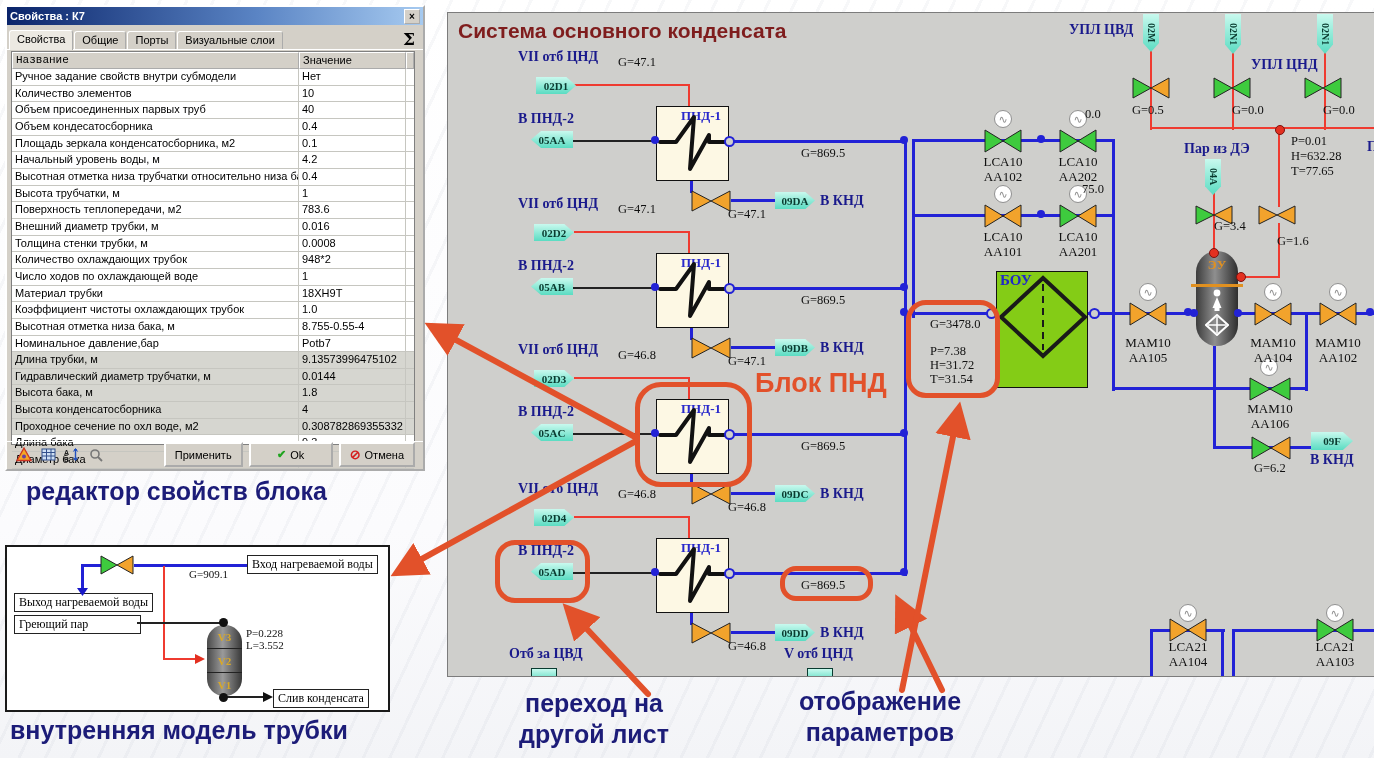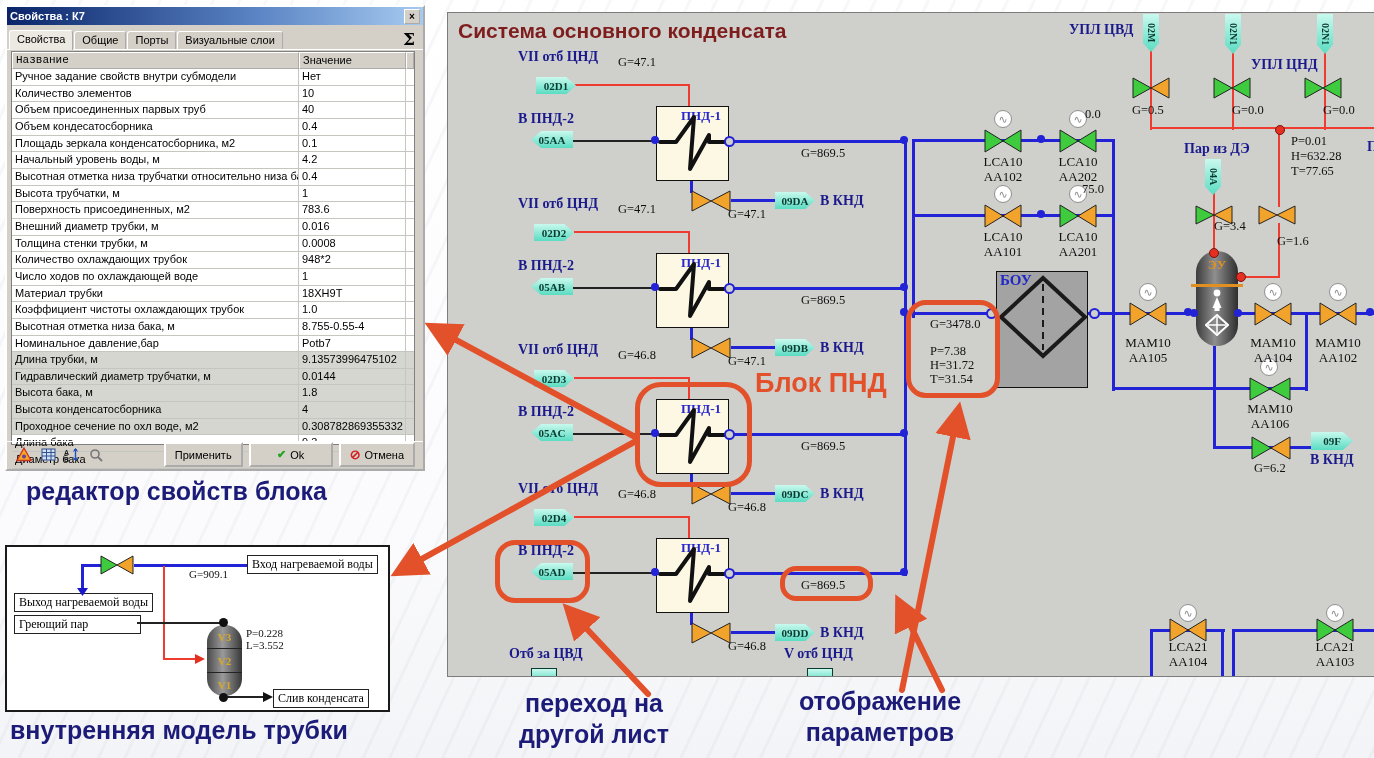--- a/index.html
+++ b/index.html
@@ -76,21 +76,21 @@
     border:1.5px solid #111;box-sizing:border-box;z-index:2;}
   .pnd-title{text-align:center;font:bold 13px "Liberation Serif",serif;color:#2828cc;margin-top:1px;margin-left:17px;}
   .pnd-zz{position:absolute;left:0;top:0;}
   .valve{position:absolute;z-index:2;line-height:0;}
   .motor{position:absolute;width:16px;height:16px;border-radius:50%;background:#fff;
     border:1.5px solid #909090;color:#909090;display:flex;align-items:center;justify-content:center;
     font:11px "DejaVu Sans",sans-serif;z-index:2;}
   .dot{position:absolute;width:8px;height:8px;border-radius:50%;background:#2222d6;z-index:2;}
   .rdot{position:absolute;width:8px;height:8px;border-radius:50%;background:#e33020;border:1px solid #7a1410;z-index:2;}
   .ring{position:absolute;width:7px;height:7px;border:2px solid #2222d6;border-radius:50%;background:#cfcfcc;z-index:2;}
-  .bou{position:absolute;left:548px;top:258px;width:92px;height:117px;background:#a3a3a3;
+  .bou{position:absolute;left:548px;top:258px;width:92px;height:117px;background:#84cc16;
     border:1.5px solid #111;box-sizing:border-box;z-index:2;}
   .bou-label{position:absolute;left:3px;top:0;font:bold 15px "Liberation Serif",serif;color:#2028c8;}
   .vessel{position:absolute;left:748px;top:238px;width:42px;height:95px;border-radius:21px;
     background:linear-gradient(90deg,#3c3c3c,#8f8f8f 45%,#2e2e2e);z-index:2;}
   .eu-label{position:absolute;left:0;top:6px;width:100%;text-align:center;
     font:bold 13px "Liberation Serif",serif;color:#e09020;}
   .stub{position:absolute;width:24px;height:12px;background:linear-gradient(180deg,#c9f9ee,#5adcc2);
     border:1px solid #0a3b30;z-index:3;}
   
   .accent-rect{position:absolute;border:5px solid #e2512a;border-radius:20px;z-index:40;
@@ -148,21 +148,21 @@
           </div>
           <div class="prow">
             <span class="c cn">Высотная отметка низа трубчатки относительно низа бак</span>
             <span class="c cv">0.4</span>
           </div>
           <div class="prow">
             <span class="c cn">Высота трубчатки, м</span>
             <span class="c cv">1</span>
           </div>
           <div class="prow">
-            <span class="c cn">Поверхность присоединенных, м2</span>
+            <span class="c cn">Поверхность теплопередачи, м2</span>
             <span class="c cv">783.6</span>
           </div>
           <div class="prow">
             <span class="c cn">Внешний диаметр трубки, м</span>
             <span class="c cv">0.016</span>
           </div>
           <div class="prow">
             <span class="c cn">Толщина стенки трубки, м</span>
             <span class="c cv">0.0008</span>
           </div>

